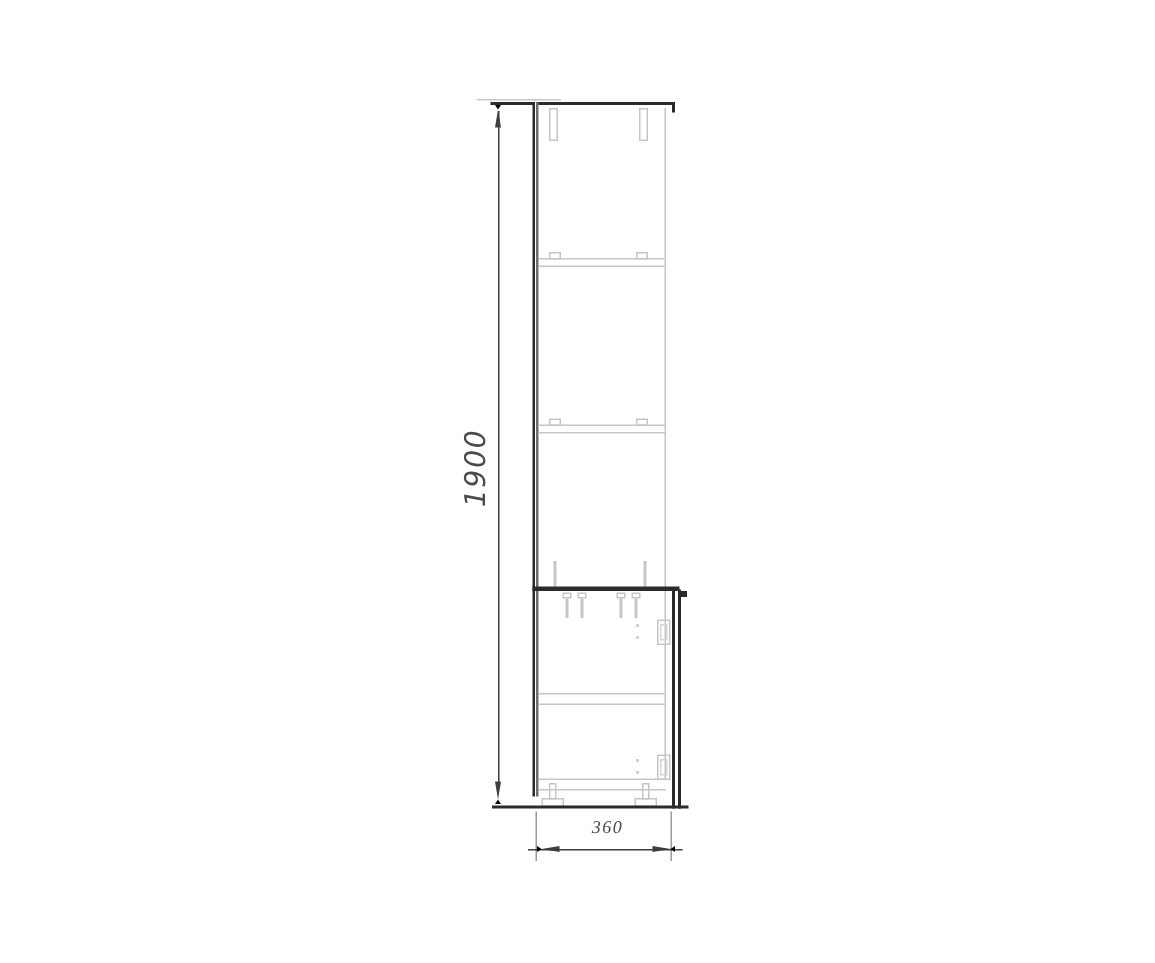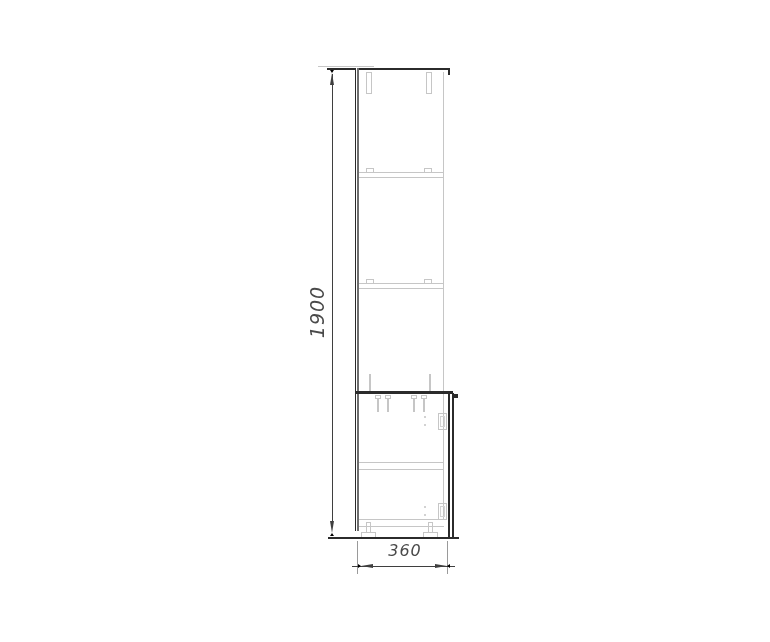--- a/index.html
+++ b/index.html
@@ -15,21 +15,21 @@
   .abs{position:absolute;}
   .dk{background:var(--outline);}
   .gy{background:var(--hidden);}
   .gyl{background:#d2d2d2;}
   .dim{background:var(--dimension);}
   .box-gy{border:1px solid var(--hidden);background:transparent;box-sizing:border-box;}
   .dbl-h{box-sizing:border-box;border-top:1px solid var(--hidden);border-bottom:1px solid var(--hidden);background:transparent;}
   .side-panel{background:linear-gradient(90deg,#2b2b2b 0px,#2b2b2b 1.5px,#ffffff 1.5px,#ffffff 2.5px,#6e6e6e 2.5px,#6e6e6e 4px);}
   .dim-label{font-style:italic;color:var(--label);text-align:center;letter-spacing:1px;line-height:20px;}
   .dim-label-v{font-size:19px;transform:rotate(-90deg);transform-origin:center center;}
-  .dim-label-h{font-size:16px;}
+  .dim-label-h{font-size:12px;font-family:Liberation Serif, serif;}
   
   .arr{width:0;height:0;border-style:solid;}
   .arr-up{border-left:2.5px solid transparent;border-right:2.5px solid transparent;border-bottom:12px solid var(--dimension);}
   .arr-down{border-left:2.5px solid transparent;border-right:2.5px solid transparent;border-top:12px solid var(--dimension);}
   .arr-left{border-top:2.5px solid transparent;border-bottom:2.5px solid transparent;border-right:12px solid var(--dimension);}
   .arr-right{border-top:2.5px solid transparent;border-bottom:2.5px solid transparent;border-left:12px solid var(--dimension);}
 </style>
 </head>
 <body>
 

